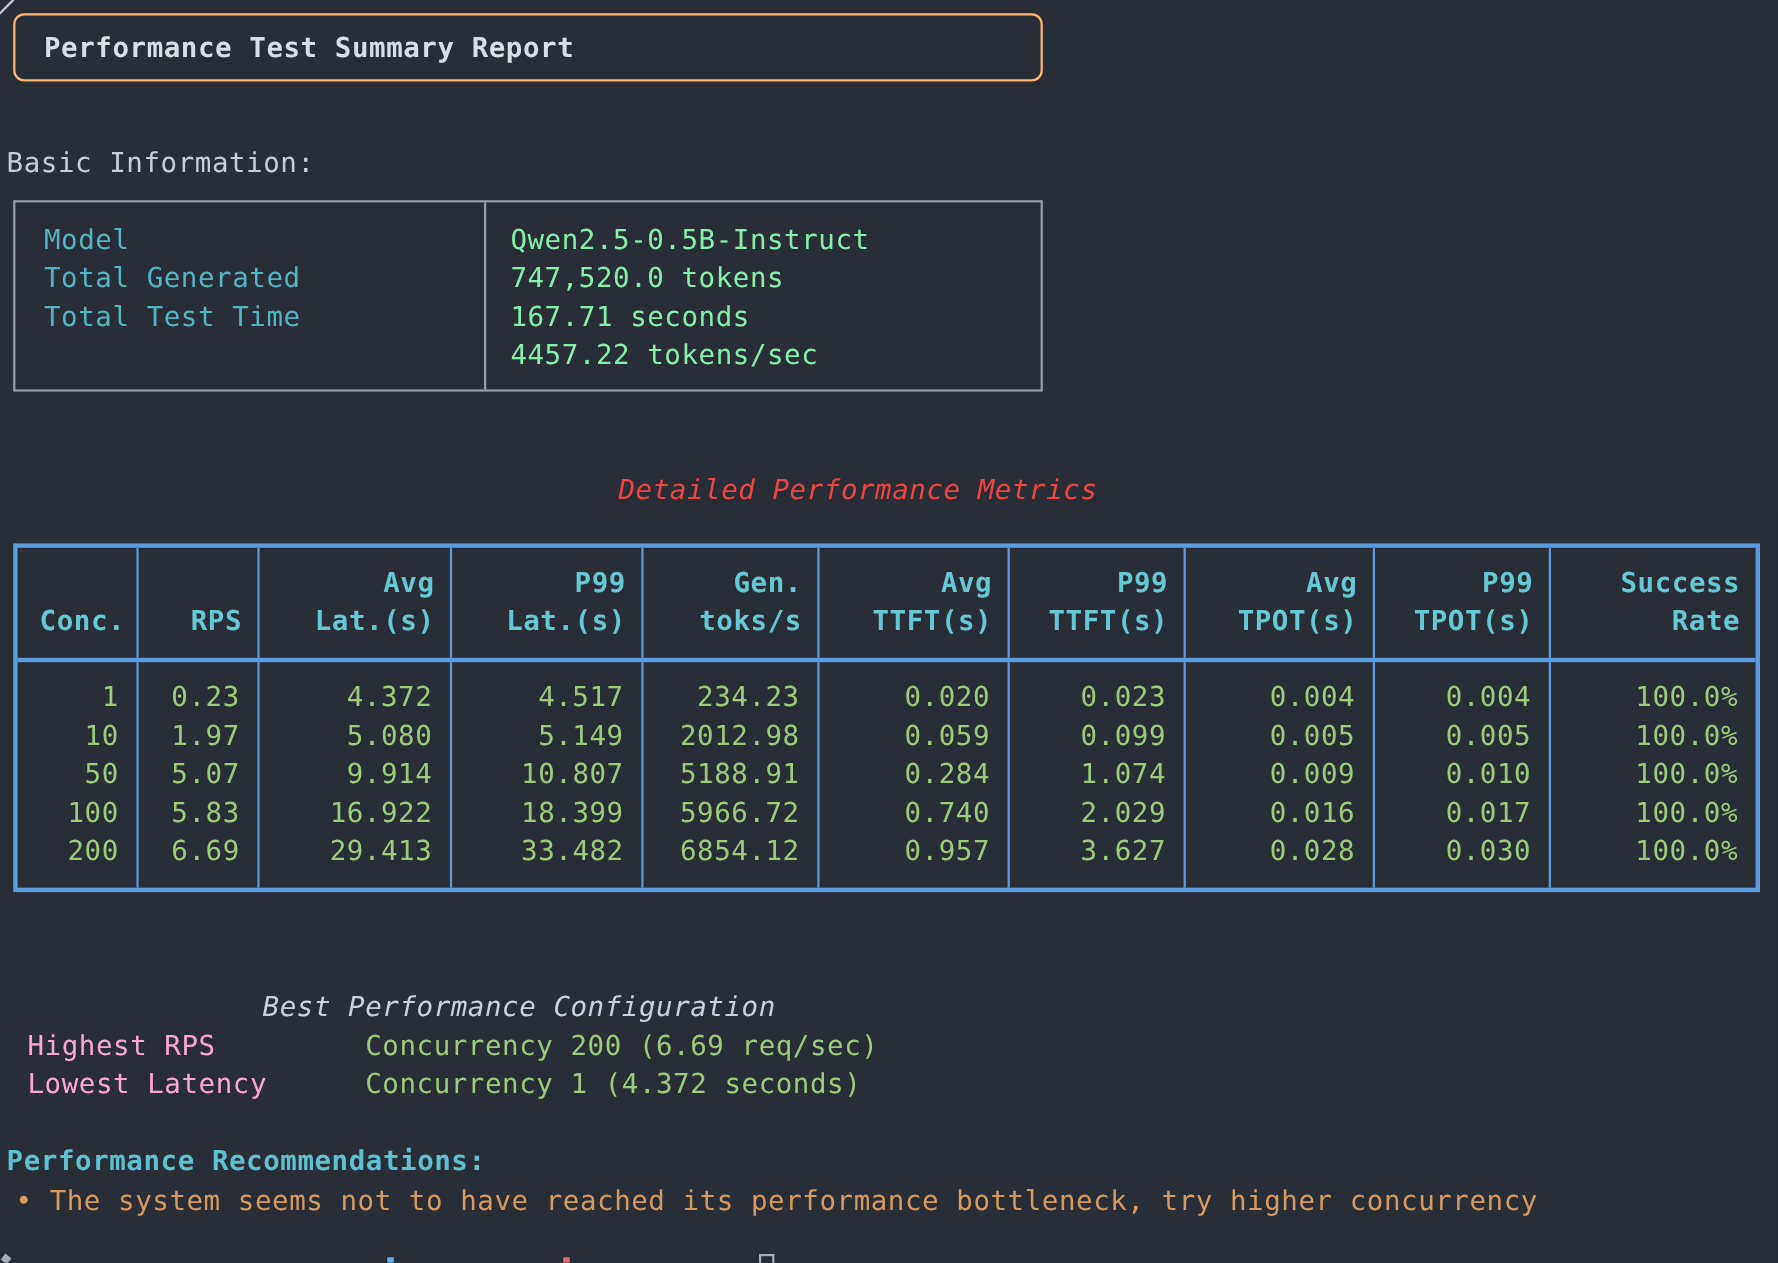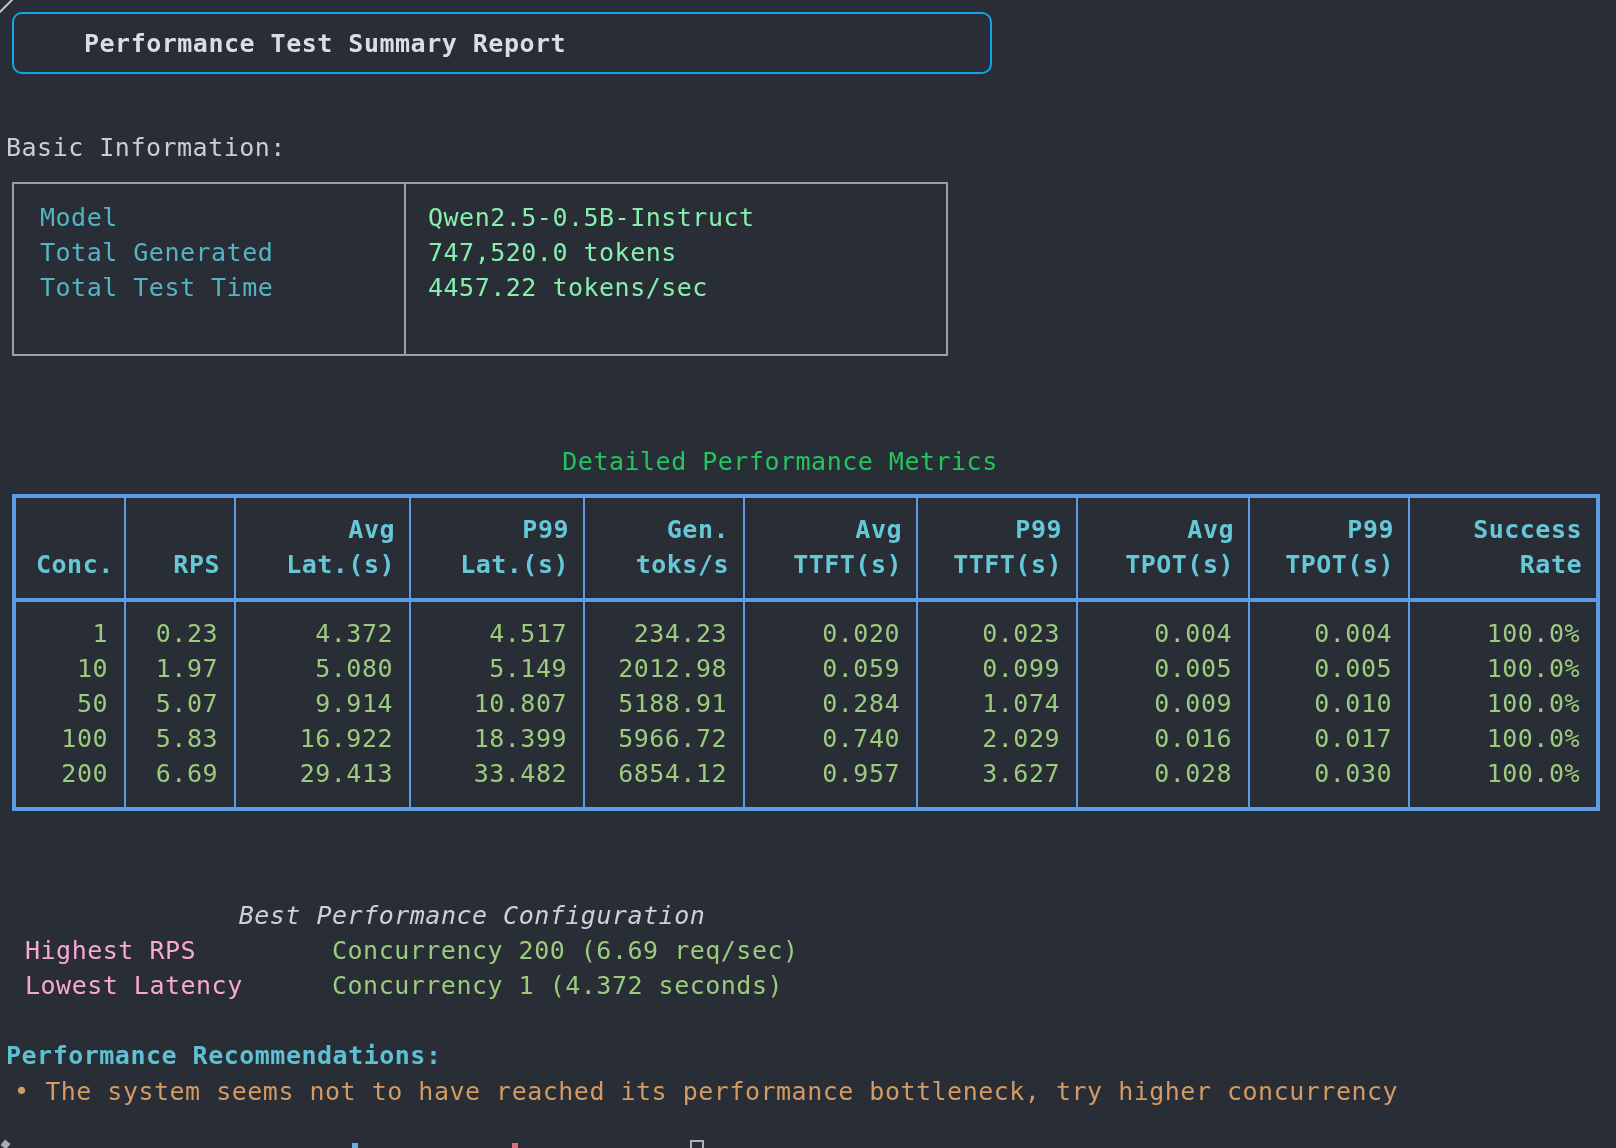--- a/index.html
+++ b/index.html
@@ -18,45 +18,45 @@
   
   .corner-artifact{
     left:-3px;top:5px;width:18px;height:2px;
     background:rgba(225,230,238,.85);
     transform:rotate(-45deg);
   }
 
   
   .title-box{
     left:12px;top:12px;width:932px;height:58px;
-    border:2px solid #0ea5e9;border-radius:10px;
-    display:flex;align-items:center;padding-left:44px;
+    border:2px solid #fdba74;border-radius:10px;
+    display:flex;align-items:center;
   }
   .title-box .ttl{
     padding-left:26px;font-weight:bold;color:#d9dde4;
   }
 
   .basic-heading{left:6px;top:130px;line-height:35px;color:#c9ced6;}
 
   
   .basic-box{
     left:12px;top:182px;width:932px;height:170px;
     border:2px solid #9aa0a8;
     display:flex;
   }
-  .basic-box .col-labels{width:390px;padding:16px 0 0 26px;box-sizing:border-box;}
+  .basic-box .col-labels{width:426px;padding:16px 0 0 26px;box-sizing:border-box;}
   .basic-box .vdiv{width:2px;background:#9aa0a8;}
   .basic-box .col-values{flex:1;padding:16px 0 0 22px;box-sizing:border-box;}
   .basic-box .line{line-height:35px;white-space:nowrap;}
   .cyan{color:#53b4c4;}
   .green{color:#86efac;}
 
   .metrics-title{
-    left:12px;top:444px;width:1536px;line-height:35px;
-    text-align:center;color:#22c55e;
+    left:12px;top:428px;width:1536px;line-height:35px;
+    text-align:center;font-style:italic;color:#ef4444;
   }
 
   
   .mtable{
     left:12px;top:494px;width:1580px;
     border:4px solid #5c9ce0;
   }
   .mgrid{display:grid;grid-template-columns:108px 110px 175px 174px 160px 173px 160px 172px 160px auto;}
   .mhead{border-bottom:4px solid #5c9ce0;}
   .mcol{border-left:2px solid #5c9ce0;box-sizing:border-box;min-width:0;}
@@ -104,20 +104,21 @@
 <div class="abs basic-box">
   <div class="col-labels" id="basic-labels">
       <div class="line cyan">Model</div>
       <div class="line cyan">Total Generated</div>
       <div class="line cyan">Total Test Time</div>
     </div>
   <div class="vdiv"></div>
   <div class="col-values" id="basic-values">
       <div class="line green">Qwen2.5-0.5B-Instruct</div>
       <div class="line green">747,520.0 tokens</div>
+      <div class="line green">167.71 seconds</div>
       <div class="line green">4457.22 tokens/sec</div>
     </div>
 </div>
 
 <div class="abs metrics-title">Detailed Performance Metrics</div>
 
 <div class="abs mtable">
   <div class="mgrid mhead" id="mhead">
       <div class="mcol left-col">
         <div class="hline">Conc.</div>

